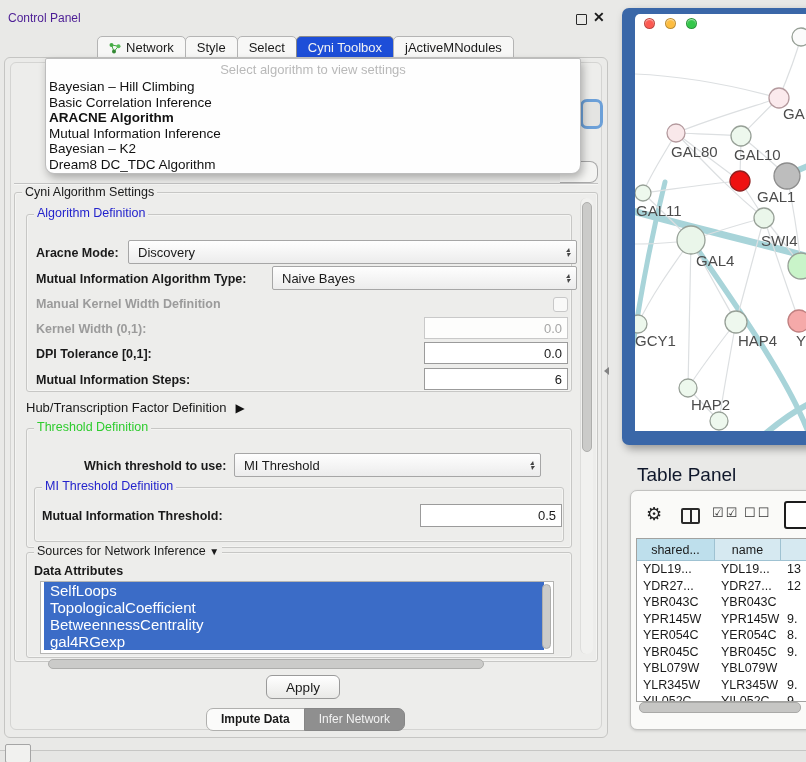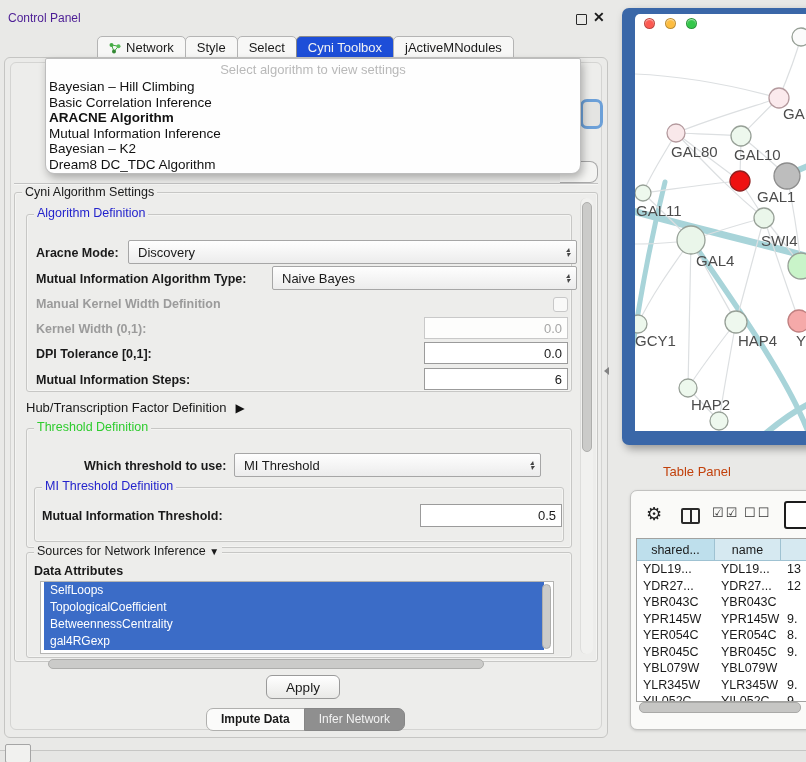--- a/index.html
+++ b/index.html
@@ -44,21 +44,21 @@
   .field{border:1px solid #9b9b9b;background:#fff;font-size:13px;display:flex;align-items:center;justify-content:flex-end;padding:0 5px;}
   .field.dis{border-color:#c9c9c9;color:#a6a6a6;background:#fdfdfc;}
   .checkbox{width:13px;height:13px;border:1px solid #c8c8c8;border-radius:3px;background:#f9f9f8;}
   .hubrow{font-size:13px;display:flex;align-items:center;gap:9px;}
   .hub-arrow{font-size:12px;color:#111;}
   
   .vtrack{background:#f1f1ef;border-left:1px solid #dddddb;border-radius:6px;}
   .thumb{background:#cbcbc9;border:1px solid #aeaeac;border-radius:5px;}
   
   .listbox{background:#fff;border:1px solid #b5b5b3;}
-  .attr-item{height:17px;line-height:17px;font-size:12px;color:#fff;background:var(--sel);margin-left:3px;width:494px;padding-left:6px;}
+  .attr-item{height:17px;line-height:17px;font-size:15px;color:#fff;background:var(--sel);margin-left:3px;width:494px;padding-left:6px;}
   
   .applybtn{width:72px;height:22px;border:1px solid #9a9a9a;border-radius:6px;background:linear-gradient(#ffffff,#e9e9e7);
             display:flex;align-items:center;justify-content:center;font-size:13.5px;}
   
   .btabbar{left:0;top:708px;width:612px;display:flex;justify-content:center;}
   .btab{height:21px;line-height:21px;padding:0 14px;background:#fbfbfa;border:1px solid #b0b0ae;margin-left:-1px;font-size:12px;font-weight:bold;white-space:nowrap;}
   .btab:first-child{border-radius:7px 0 0 7px;}
   .btab:last-child{border-radius:0 7px 7px 0;}
   .btab.sel{background:#8f8f8f;color:#f2f2f2;border-color:#868686;font-weight:normal;}
   
@@ -67,21 +67,21 @@
   .divarrow{left:604px;top:367px;width:0;height:0;border-top:4px solid transparent;border-bottom:4px solid transparent;border-right:5px solid #838383;}
   
   .netframe{left:622px;top:8px;width:190px;height:437px;background:var(--frame);border-radius:7px 0 0 7px;box-shadow:3px 4px 8px rgba(0,0,0,.35);}
   .netwin{left:635px;top:14px;width:171px;height:417px;background:#fff;border-radius:5px 0 0 0;}
   .winctl{left:644px;top:17px;display:flex;gap:10px;}
   .light{width:9px;height:9px;border-radius:50%;border:1px solid rgba(0,0,0,.25);box-shadow:inset 0 1px 1px rgba(255,255,255,.6);}
   .nlabel{font-family:"Liberation Sans",sans-serif;font-size:15px;fill:#4c4c4c;}
   .edge{fill:none;stroke:#dcdfe1;stroke-width:1.2;}
   .tedge{fill:none;stroke:var(--teal);stroke-linecap:round;}
   
-  .tp-title{left:637px;top:464px;font-size:13px;color:#c2410c;margin-left:26px;}
+  .tp-title{left:637px;top:464px;font-size:19px;color:#0f172a;}
   .tp-box{left:630px;top:490px;width:190px;height:238px;background:#fafaf8;border:1px solid #c2c2c0;border-radius:7px;box-shadow:0 1px 3px rgba(0,0,0,.15);}
   .gear{left:646px;top:503px;font-size:18px;color:#222;}
   .colico{left:681px;top:508px;width:15px;height:12px;border:2px solid #2a2a2a;border-radius:2px;
           background:linear-gradient(#2a2a2a,#2a2a2a) center/2px 100% no-repeat;}
   .checkpair{left:712px;top:505px;font-size:13px;color:#333;letter-spacing:2px;}
   .uncheckpair{left:744px;top:505px;font-size:13px;color:#333;letter-spacing:2px;}
   .fileico{left:784px;top:501px;width:30px;height:24px;border:2.5px solid #1c1c1c;border-radius:3px;background:#fff;}
   .tbl{left:636px;top:538px;width:170px;height:162px;border:1px solid #a2a2a0;border-right:none;overflow:hidden;background:#fff;}
   .thr{display:flex;height:22px;}
   .th{font-size:12.5px;display:flex;align-items:center;justify-content:center;background:#d6e9f1;border-right:1px solid #9fc2d2;border-bottom:1px solid #9fc2d2;box-sizing:border-box;flex:none;}

